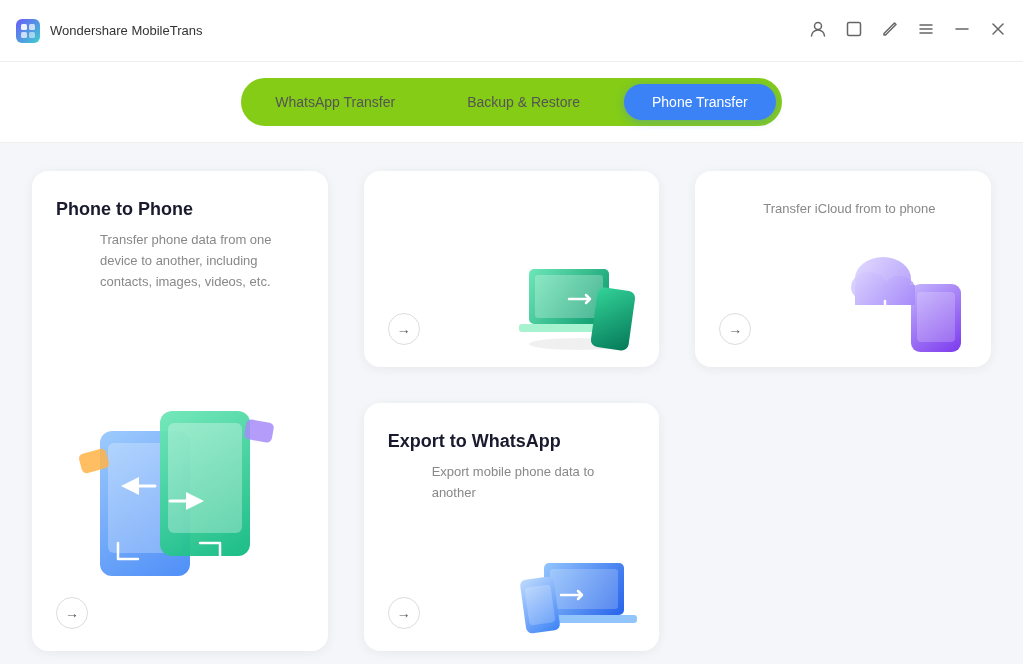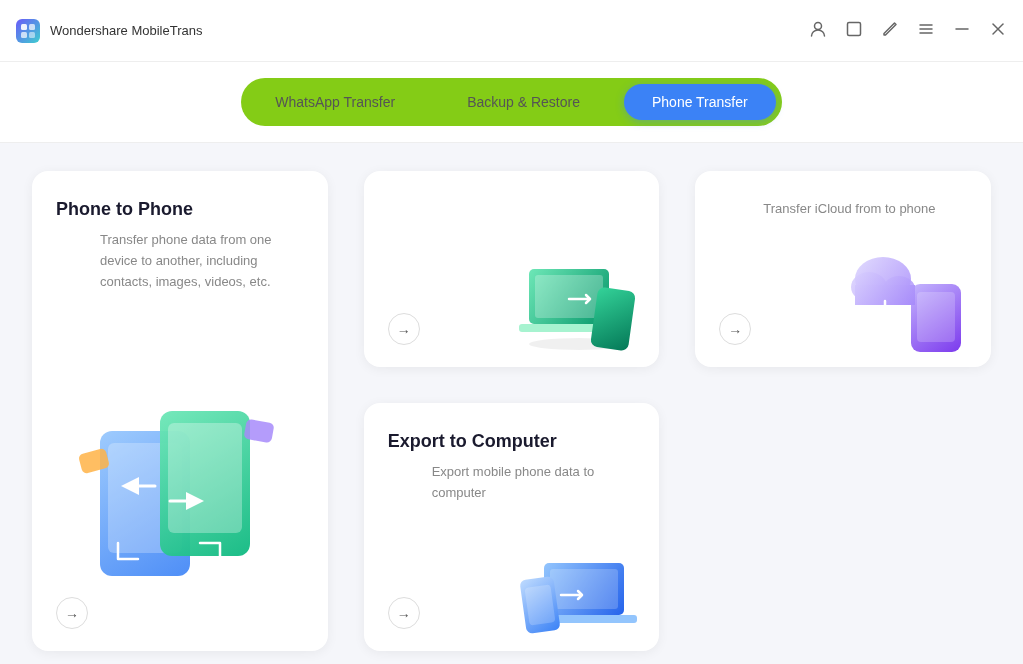--- a/index.html
+++ b/index.html
@@ -337,22 +337,22 @@
           <linearGradient id="cloudGrad" x1="14" y1="20" x2="74" y2="66" gradientUnits="userSpaceOnUse">
             <stop offset="0%" stop-color="#ddd6fe"></stop>
             <stop offset="100%" stop-color="#a78bfa"></stop>
           </linearGradient>
         </defs>
       </svg>
     </div>
   </div>
 
   <div class="card" style="grid-column:2; grid-row:2;">
-    <div class="card-title">Export to Computer</div>
-    <div class="card-desc">Export mobile phone data to computer</div>
+    <div class="card-title">Export to WhatsApp</div>
+    <div class="card-desc">Export mobile phone data to another</div>
     <div class="card-arrow">→</div>
 
     <div class="illus-export">
       <svg width="140" height="120" viewBox="0 0 140 120" fill="none">
 
         <rect x="35" y="40" width="80" height="52" rx="5" fill="url(#blueExport)"></rect>
         <rect x="41" y="46" width="68" height="40" rx="3" fill="rgba(255,255,255,0.2)"></rect>
         <rect x="22" y="92" width="106" height="8" rx="3" fill="#93c5fd"></rect>
 
         <rect x="14" y="55" width="34" height="54" rx="6" fill="url(#phoneBlue)" transform="rotate(-8 31 82)"></rect>

